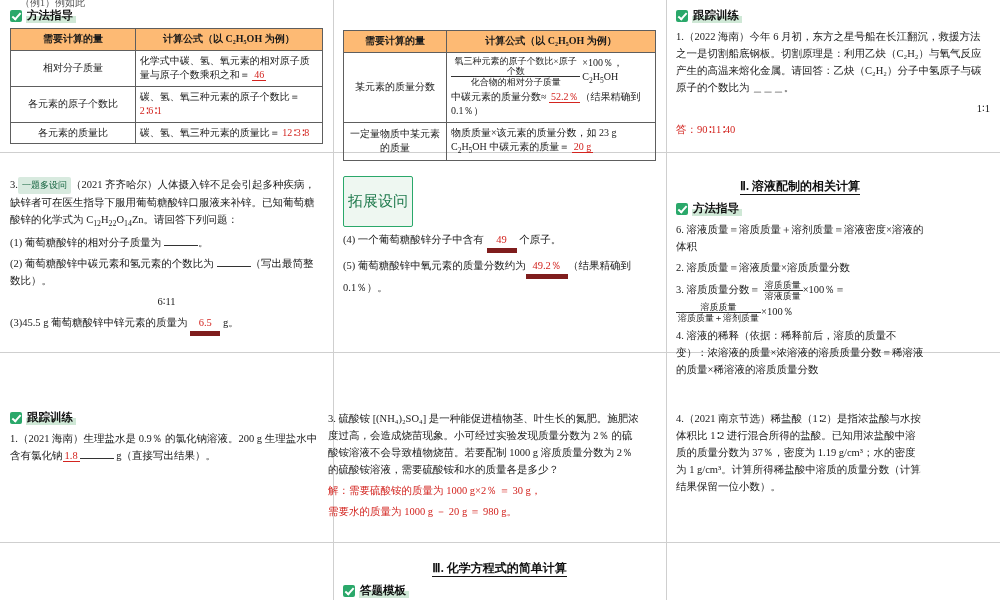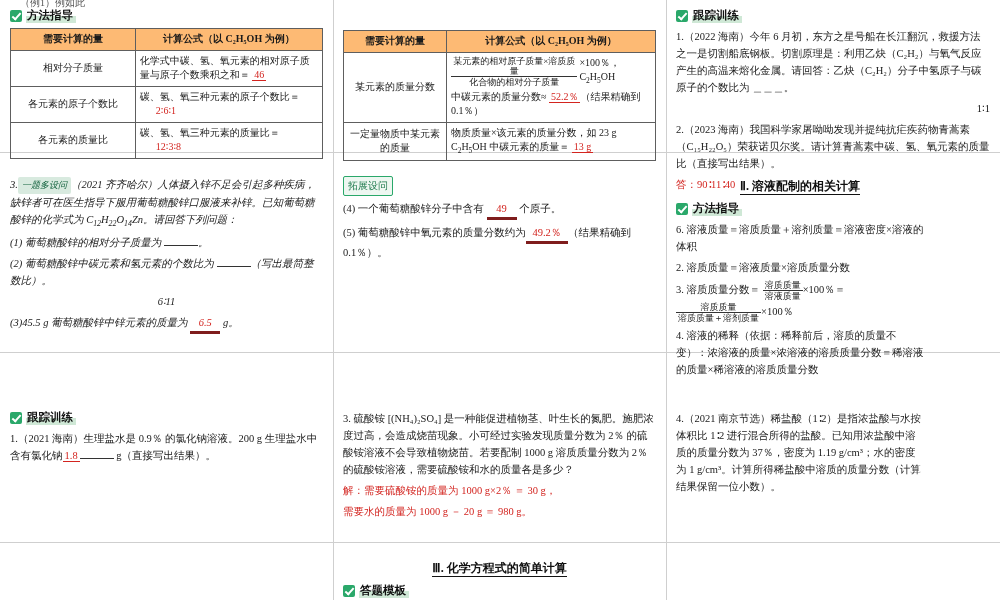--- a/index.html
+++ b/index.html
@@ -37,30 +37,30 @@
   }
   .sechead .u{border-bottom:1px solid #111;padding-bottom:1px;}
 
   table.gt{border-collapse:collapse;width:100%;font-size:10px;}
   table.gt td,table.gt th{
     border:1px solid #5e5e5e;padding:3px 4px;vertical-align:middle;line-height:1.45;
   }
   table.gt th{background:#fdba74;font-weight:bold;text-align:center;font-size:10px;}
   .tc{text-align:center;}
 
-  .red{color:#d3241f;margin-left:16px;}
+  .red{color:#d3241f;}
   .redu{color:#d3241f;border-bottom:1px solid #d3241f;padding:0 2px;}
   .blank{display:inline-block;min-width:34px;border-bottom:1px solid #333;}
-  .blankr{display:inline-block;min-width:30px;border-bottom:3px solid #7f1d1d;color:#d3241f;text-align:center;}
+  .blankr{display:inline-block;min-width:30px;border-bottom:5px solid #7f1d1d;color:#d3241f;text-align:center;}
   .p{margin:0 0 4px 0;line-height:1.62;text-indent:0;}
   .small{font-size:10.5px;}
 
   .tag{
     display:inline-block;border:1px solid #2aa86a;color:#1f7a4d;background:#eef7f1;
-    font-size:10px;padding:2px 4px;border-radius:2px;margin-bottom:4px;
+    font-size:15px;padding:15px 4px;border-radius:2px;margin-bottom:4px;
   }
   .qtag{
     display:inline-block;background:#d8eadf;color:#14633f;font-size:9px;
     padding:1px 4px;border-radius:2px;position:relative;
   }
   .qtag:before{
     content:"";position:absolute;left:-4px;top:4px;border:4px solid transparent;
     border-right-color:#d8eadf;
   }
   sub{font-size:75%;}
@@ -115,48 +115,47 @@
       <tbody>
           <tr>
         <th style="width:33%">需要计算的量</th>
         <th>计算公式（以 C₂H₅OH 为例）</th>
       </tr>
       <tr>
         <td class="tc">某元素的质量分数</td>
         <td>
           <div style="display:flex;align-items:center;gap:2px;">
             <span class="frac">
-                  <span class="n">某元素的相对原子质量×溶质质量</span>
+                  <span class="n">氧三种元素的原子个数比×原子个数</span>
                   <span class="d">化合物的相对分子质量</span>
                 </span>
             <span>×100％，C<sub>2</sub>H<sub>5</sub>OH</span>
           </div>
           <div style="margin-top:2px;">中碳元素的质量分数≈ <span class="redu">52.2％</span>（结果精确到0.1％）</div>
         </td>
       </tr>
       <tr>
         <td class="tc">一定量物质中某元素的质量</td>
-        <td>物质质量×该元素的质量分数，如 23 g C<sub>2</sub>H<sub>5</sub>OH 中碳元素的质量＝ <span class="redu">13 g</span></td>
+        <td>物质质量×该元素的质量分数，如 23 g C<sub>2</sub>H<sub>5</sub>OH 中碳元素的质量＝ <span class="redu">20 g</span></td>
       </tr>
     </tbody>
       </table>
   </div>
 
   <div class="cell" style="left:666px;top:2px;width:334px;height:150px;">
     <div class="ghead">
       <span class="chk"></span>
       <span class="txt">跟踪训练</span>
     </div>
     <p class="p small">1.（2022 海南）今年 6 月初，东方之星号船在长江翻沉，救援方法之一是切割船底钢板。切割原理是：利用乙炔（C₂H₂）与氧气反应产生的高温来熔化金属。请回答：乙炔（C₂H₂）分子中氢原子与碳原子的个数比为 ＿＿＿。</p>
     <p class="p small" style="text-align:right;">1∶1</p>
-    <p class="p small">2.（2023 海南）我国科学家屠呦呦发现并提纯抗疟疾药物青蒿素（C₁₅H₂₂O₅）荣获诺贝尔奖。请计算青蒿素中碳、氢、氧元素的质量比（直接写出结果）。</p>
     <p class="p small red">答：90∶11∶40</p>
   </div>
 
-  <div class="cell" style="left:0;top:170px;width:333px;height:182px;font-style:italic;">
+  <div class="cell" style="left:0;top:170px;width:333px;height:182px;">
     <p class="p small">
       3.<span class="qtag">一题多设问</span>（2021 齐齐哈尔）人体摄入锌不足会引起多种疾病，缺锌者可在医生指导下服用葡萄糖酸锌口服液来补锌。已知葡萄糖酸锌的化学式为 C<sub>12</sub>H<sub>22</sub>O<sub>14</sub>Zn。请回答下列问题：
     </p>
     <p class="p small">(1) 葡萄糖酸锌的相对分子质量为 <span class="blank"></span>。</p>
     <p class="p small">(2) 葡萄糖酸锌中碳元素和氢元素的个数比为 <span class="blank"></span>（写出最简整数比）。</p>
     <p class="p small" style="text-align:center;">6∶11</p>
     <p class="p small">(3)45.5 g 葡萄糖酸锌中锌元素的质量为 <span class="blankr">6.5</span> g。</p>
   </div>
 
   <div class="cell" style="left:333px;top:170px;width:333px;height:182px;">
@@ -181,21 +180,21 @@
   </div>
 
   <div class="cell" style="left:0;top:404px;width:333px;height:138px;">
     <div class="ghead">
       <span class="chk"></span>
       <span class="txt">跟踪训练</span>
     </div>
     <p class="p small">1.（2021 海南）生理盐水是 0.9％ 的氯化钠溶液。200 g 生理盐水中含有氯化钠<span class="redu">1.8</span><span class="blank"></span> g（直接写出结果）。</p>
   </div>
 
-  <div class="cell" style="left:333px;top:404px;width:333px;height:138px;">
+  <div class="cell" style="left:318px;top:404px;width:333px;height:138px;">
     <p class="p small">3. 硫酸铵 [(NH₄)₂SO₄] 是一种能促进植物茎、叶生长的氮肥。施肥浓度过高，会造成烧苗现象。小可经过实验发现质量分数为 2％ 的硫酸铵溶液不会导致植物烧苗。若要配制 1000 g 溶质质量分数为 2％ 的硫酸铵溶液，需要硫酸铵和水的质量各是多少？</p>
     <p class="p small red">解：需要硫酸铵的质量为 1000 g×2％ ＝ 30 g，</p>
     <p class="p small red">需要水的质量为 1000 g － 20 g ＝ 980 g。</p>
   </div>
 
   <div class="cell" style="left:666px;top:404px;width:268px;height:138px;">
     <p class="p small">4.（2021 南京节选）稀盐酸（1∶2）是指浓盐酸与水按体积比 1∶2 进行混合所得的盐酸。已知用浓盐酸中溶质的质量分数为 37％，密度为 1.19 g/cm³；水的密度为 1 g/cm³。计算所得稀盐酸中溶质的质量分数（计算结果保留一位小数）。</p>
   </div>
 
 

